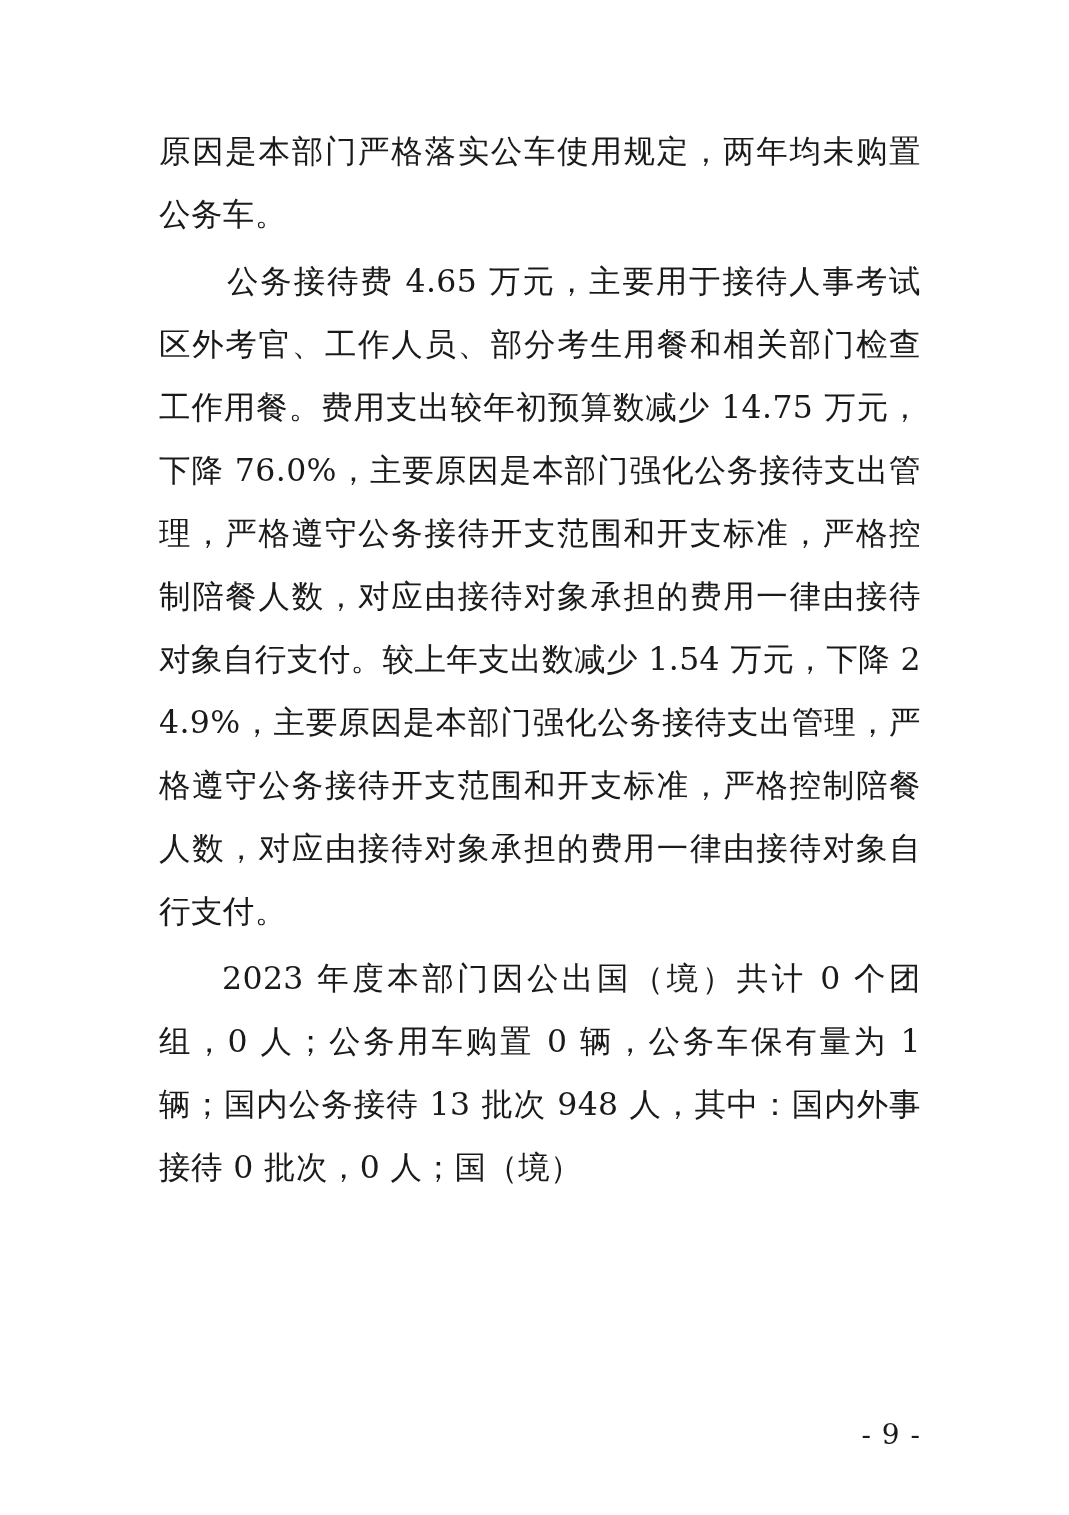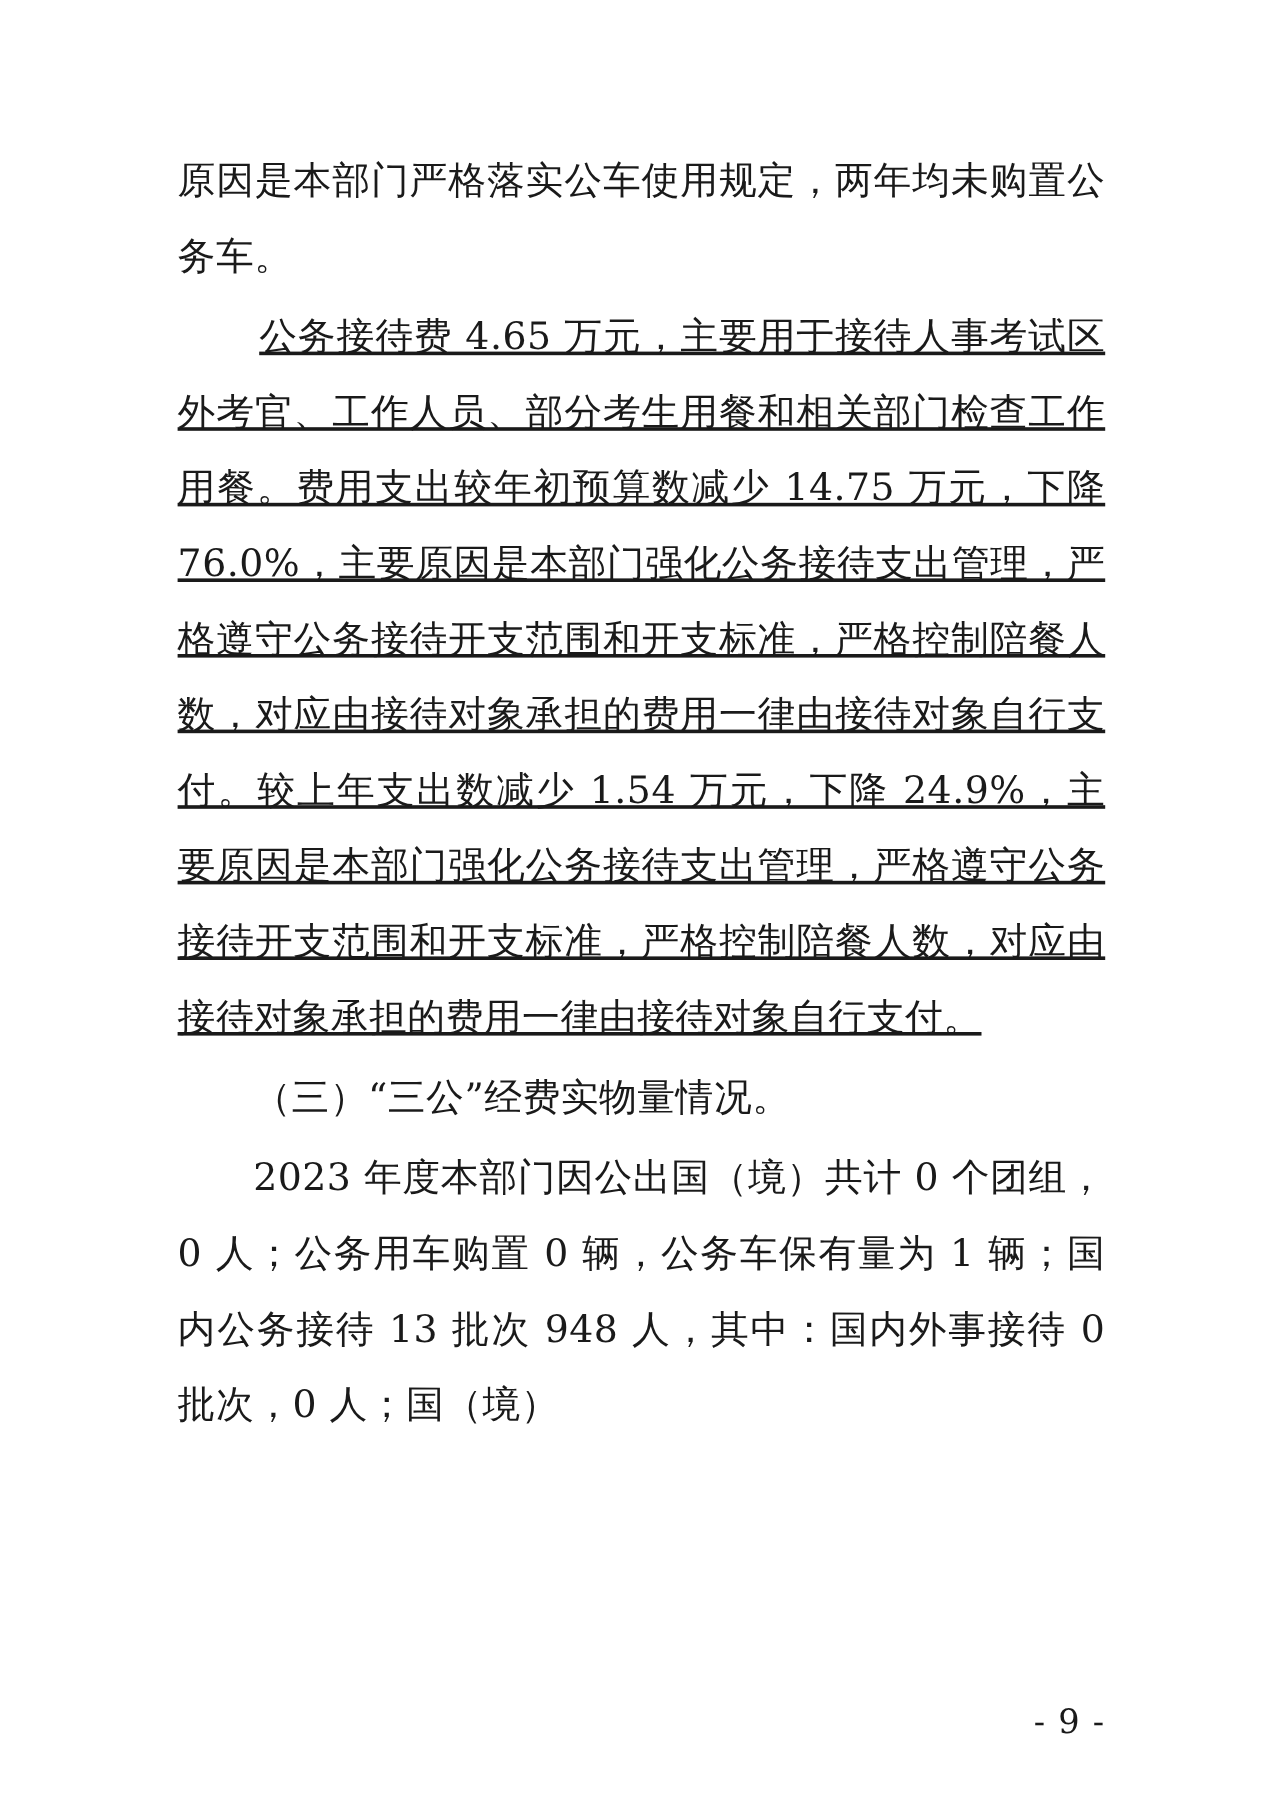--- a/index.html
+++ b/index.html
@@ -21,52 +21,50 @@
     top: 0;
     width: 1069px;
     height: 1515px;
     box-sizing: border-box;
     padding: 120px 148px 60px 148px;
   }
   .doc-body {
     width: 773px;
   }
   p.para {
-    margin: 0 0 4px 0;
+    margin: 0 0 4px 11px;
     font-size: 31.5px;
     line-height: 63px;
     text-align: justify;
     text-justify: inter-ideograph;
     letter-spacing: 0.4px;
     word-break: break-all;
     font-family: "DejaVu Serif", "Liberation Serif", serif;
   }
   p.indent {
     text-indent: 63px;
   }
   p.indent-small {
     text-indent: 68px;
-    text-decoration: underline;
   }
   .footer {
     position: absolute;
     left: 0;
     right: 148px;
     bottom: 64px;
     text-align: right;
     font-size: 28px;
     font-family: "DejaVu Serif", "Liberation Serif", serif;
     color: #1a1a1a;
     letter-spacing: 1px;
   }
 </style>
 </head>
 <body>
 
 <div class="page">
   <div class="doc-body">
     <p class="para">原因是本部门严格落实公车使用规定，两年均未购置公务车。</p>
     <p class="para indent-small">公务接待费 4.65 万元，主要用于接待人事考试区外考官、工作人员、部分考生用餐和相关部门检查工作用餐。费用支出较年初预算数减少 14.75 万元，下降 76.0%，主要原因是本部门强化公务接待支出管理，严格遵守公务接待开支范围和开支标准，严格控制陪餐人数，对应由接待对象承担的费用一律由接待对象自行支付。较上年支出数减少 1.54 万元，下降 24.9%，主要原因是本部门强化公务接待支出管理，严格遵守公务接待开支范围和开支标准，严格控制陪餐人数，对应由接待对象承担的费用一律由接待对象自行支付。</p>
-    <p class="para indent">（三）“三公”经费实物量情况。</p>
     <p class="para indent">2023 年度本部门因公出国（境）共计 0 个团组，0 人；公务用车购置 0 辆，公务车保有量为 1 辆；国内公务接待 13 批次 948 人，其中：国内外事接待 0 批次，0 人；国（境）</p>
   </div>
   <div class="footer">- 9 -</div>
 </div>
 
 </body></html>

